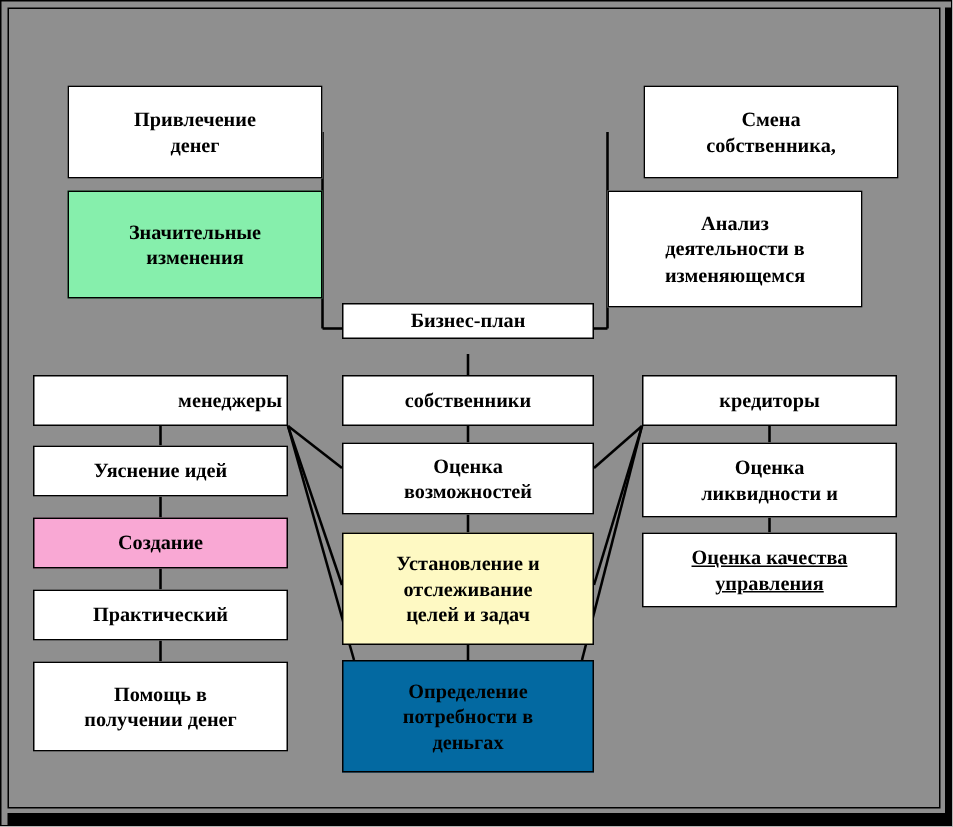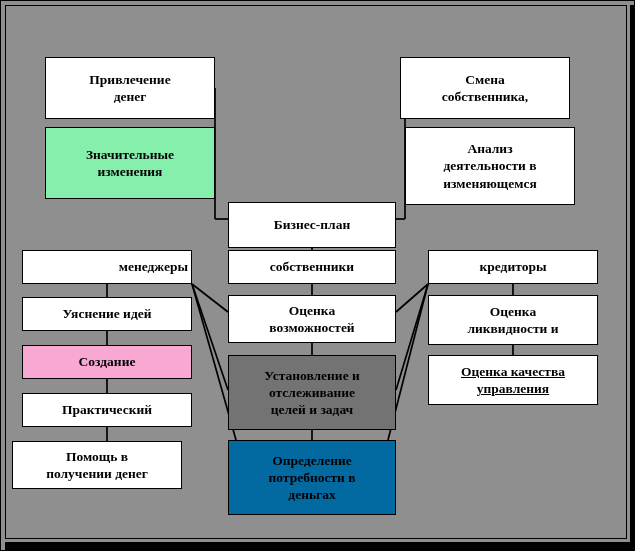--- a/index.html
+++ b/index.html
@@ -80,63 +80,63 @@
       <line x1="428" y1="284" x2="396" y2="312" stroke="#000000" stroke-width="1.7"></line>
       <line x1="428" y1="284" x2="396" y2="390" stroke="#000000" stroke-width="1.7"></line>
       <line x1="428" y1="284" x2="388" y2="440" stroke="#000000" stroke-width="1.7"></line>
     </svg>
 
   <div id="boxes-layer">
       <div class="node" style="left: 45px; top: 57px; width: 170px; height: 62px; background: rgb(255, 255, 255); border-color: rgb(0, 0, 0);">
         <div class="node-label">Привлечение
 денег</div>
       </div>
-      <div class="node" style="left: 400px; top: 57px; width: 170px; height: 62px; background: rgb(255, 255, 255); border-color: rgb(0, 0, 0);">
+      <div class="node" style="left: 429px; top: 57px; width: 170px; height: 62px; background: rgb(255, 255, 255); border-color: rgb(0, 0, 0);">
         <div class="node-label">Смена
 собственника,</div>
       </div>
       <div class="node" style="left: 45px; top: 127px; width: 170px; height: 72px; background: #86efac; border-color: rgb(0, 0, 0);">
         <div class="node-label">Значительные
 изменения</div>
       </div>
       <div class="node" style="left: 405px; top: 127px; width: 170px; height: 78px; background: rgb(255, 255, 255); border-color: rgb(0, 0, 0);">
         <div class="node-label">Анализ
 деятельности в
 изменяющемся</div>
       </div>
-      <div class="node" style="left: 228px; top: 202px; width: 168px; height: 46px; background: rgb(255, 255, 255); border-color: rgb(0, 0, 0);">
+      <div class="node" style="left: 228px; top: 202px; width: 168px; height: 24px; background: rgb(255, 255, 255); border-color: rgb(0, 0, 0);">
         <div class="node-label">Бизнес-план</div>
       </div>
       <div class="node" style="left: 22px; top: 250px; width: 170px; height: 34px; background: rgb(255, 255, 255); border-color: rgb(0, 0, 0); justify-content: flex-end;">
         <div class="node-label">менеджеры</div>
       </div>
       <div class="node" style="left: 228px; top: 250px; width: 168px; height: 34px; background: rgb(255, 255, 255); border-color: rgb(0, 0, 0); justify-content: center;">
         <div class="node-label">собственники</div>
       </div>
       <div class="node" style="left: 428px; top: 250px; width: 170px; height: 34px; background: rgb(255, 255, 255); border-color: rgb(0, 0, 0);">
         <div class="node-label">кредиторы</div>
       </div>
       <div class="node" style="left: 22px; top: 297px; width: 170px; height: 34px; background: rgb(255, 255, 255); border-color: rgb(0, 0, 0);">
         <div class="node-label">Уяснение идей</div>
       </div>
       <div class="node" style="left: 22px; top: 345px; width: 170px; height: 34px; background: #f9a8d4; border-color: rgb(0, 0, 0);">
         <div class="node-label">Создание</div>
       </div>
       <div class="node" style="left: 22px; top: 393px; width: 170px; height: 34px; background: rgb(255, 255, 255); border-color: rgb(0, 0, 0);">
         <div class="node-label">Практический</div>
       </div>
-      <div class="node" style="left: 12px; top: 441px; width: 170px; height: 48px; background: rgb(255, 255, 255); border-color: rgb(0, 0, 0);">
+      <div class="node" style="left: 22px; top: 441px; width: 170px; height: 60px; background: rgb(255, 255, 255); border-color: rgb(0, 0, 0);">
         <div class="node-label">Помощь в
 получении денег</div>
       </div>
       <div class="node" style="left: 228px; top: 295px; width: 168px; height: 48px; background: rgb(255, 255, 255); border-color: rgb(0, 0, 0);">
         <div class="node-label">Оценка
 возможностей</div>
       </div>
-      <div class="node" style="left: 228px; top: 355px; width: 168px; height: 75px; background: #737373; border-color: rgb(0, 0, 0);">
+      <div class="node" style="left: 228px; top: 355px; width: 168px; height: 75px; background: #fef9c3; border-color: rgb(0, 0, 0);">
         <div class="node-label">Установление и
 отслеживание
 целей и задач</div>
       </div>
       <div class="node" style="left: 228px; top: 440px; width: 168px; height: 75px; background: #0369a1; border-color: rgb(0, 0, 0);">
         <div class="node-label">Определение
 потребности в
 деньгах</div>
       </div>
       <div class="node" style="left: 428px; top: 295px; width: 170px; height: 50px; background: rgb(255, 255, 255); border-color: rgb(0, 0, 0);">

